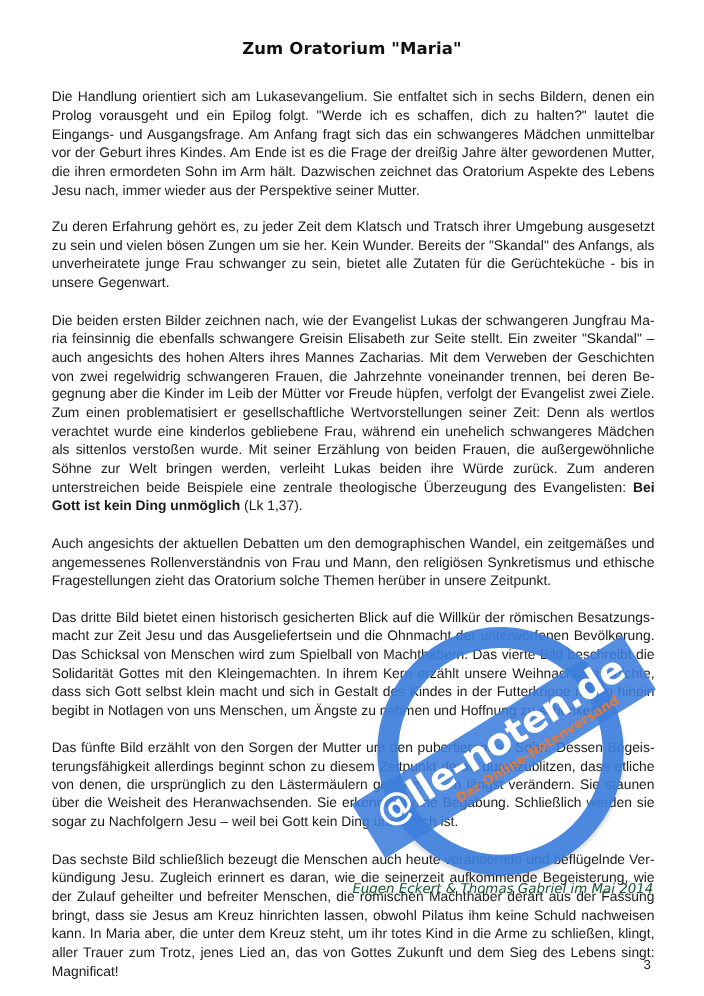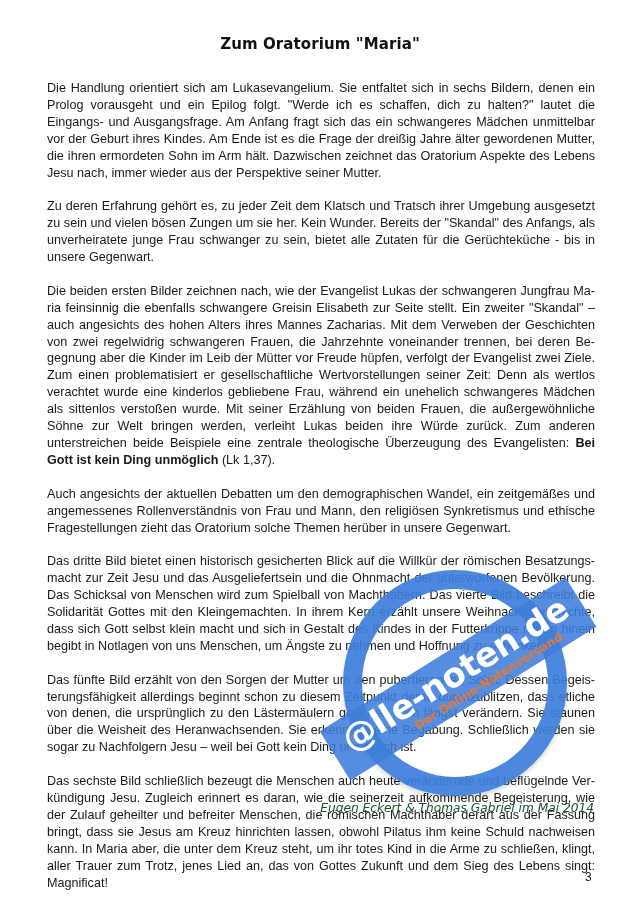--- a/index.html
+++ b/index.html
@@ -37,21 +37,21 @@
 </head>
 <body>
 
 <div class="page">
   <div class="title">Zum Oratorium "Maria"</div>
 
   <div class="body-text">
     <p>Die Handlung orientiert sich am Lukasevangelium. Sie entfaltet sich in sechs Bildern, denen ein Prolog vorausgeht und ein Epilog folgt. "Werde ich es schaffen, dich zu halten?" lautet die Eingangs- und Ausgangsfrage. Am Anfang fragt sich das ein schwangeres Mädchen unmittelbar vor der Geburt ihres Kindes. Am Ende ist es die Frage der dreißig Jahre älter gewordenen Mutter, die ihren ermordeten Sohn im Arm hält. Dazwischen zeichnet das Oratorium Aspekte des Lebens Jesu nach, immer wieder aus der Perspektive seiner Mutter.</p>
     <p>Zu deren Erfahrung gehört es, zu jeder Zeit dem Klatsch und Tratsch ihrer Umgebung ausgesetzt zu sein und vielen bösen Zungen um sie her. Kein Wunder. Bereits der "Skandal" des Anfangs, als unverheiratete junge Frau schwanger zu sein, bietet alle Zutaten für die Gerüchteküche - bis in unsere Gegenwart.</p>
     <p><span>Die beiden ersten Bilder zeichnen nach, wie der Evangelist Lukas der schwangeren Jungfrau Ma­ria feinsinnig die ebenfalls schwangere Greisin Elisabeth zur Seite stellt. Ein zweiter "Skandal" – auch angesichts des hohen Alters ihres Mannes Zacharias. Mit dem Verweben der Geschichten von zwei regelwidrig schwangeren Frauen, die Jahrzehnte voneinander trennen, bei deren Be­gegnung aber die Kinder im Leib der Mütter vor Freude hüpfen, verfolgt der Evangelist zwei Ziele. Zum einen problematisiert er gesellschaftliche Wertvorstellungen seiner Zeit: Denn als wertlos verachtet wurde eine kinderlos gebliebene Frau, während ein unehelich schwangeres Mädchen als sittenlos verstoßen wurde. Mit seiner Erzählung von beiden Frauen, die außerge­wöhnliche Söhne zur Welt bringen werden, verleiht Lukas beiden ihre Würde zurück. Zum an­deren unterstreichen beide Beispiele eine zentrale theologische Überzeugung des Evangelisten:</span> <b>Bei Gott ist kein Ding unmöglich</b><span> (Lk 1,37).</span></p>
-    <p>Auch angesichts der aktuellen Debatten um den demographischen Wandel, ein zeitgemäßes und angemessenes Rollenverständnis von Frau und Mann, den religiösen Synkretismus und ethische Fragestellungen zieht das Oratorium solche Themen herüber in unsere Gegenwart.</p>
+    <p>Auch angesichts der aktuellen Debatten um den demographischen Wandel, ein zeitgemäßes und angemessenes Rollenverständnis von Frau und Mann, den religiösen Synkretismus und ethische Fragestellungen zieht das Oratorium solche Themen herüber in unsere Zeitpunkt.</p>
     <p>Das dritte Bild bietet einen historisch gesicherten Blick auf die Willkür der römischen Besatzungs­macht zur Zeit Jesu und das Ausgeliefertsein und die Ohnmacht der unterworfenen Bevölkerung. Das Schicksal von Menschen wird zum Spielball von Machthabern. Das vierte Bild beschreibt die Solidarität Gottes mit den Kleingemachten. In ihrem Kern erzählt unsere Weihnachtsgeschichte, dass sich Gott selbst klein macht und sich in Gestalt des Kindes in der Futterkrippe mitten hinein begibt in Notlagen von uns Menschen, um Ängste zu nehmen und Hoffnung zu schenken.</p>
     <p>Das fünfte Bild erzählt von den Sorgen der Mutter um den pubertierenden Sohn. Dessen Begeis­terungsfähigkeit allerdings beginnt schon zu diesem Zeitpunkt derart durchzublitzen, dass etliche von denen, die ursprünglich zu den Lästermäulern gehörten, sich längst verändern. Sie staunen über die Weisheit des Heranwachsenden. Sie erkennen seine Begabung. Schließlich werden sie sogar zu Nachfolgern Jesu – weil bei Gott kein Ding unmöglich ist.</p>
     <p>Das sechste Bild schließlich bezeugt die Menschen auch heute verändernde und beflügelnde Ver­kündigung Jesu. Zugleich erinnert es daran, wie die seinerzeit aufkommende Begeisterung, wie der Zulauf geheilter und befreiter Menschen, die römischen Machthaber derart aus der Fassung bringt, dass sie Jesus am Kreuz hinrichten lassen, obwohl Pilatus ihm keine Schuld nachweisen kann. In Maria aber, die unter dem Kreuz steht, um ihr totes Kind in die Arme zu schließen, klingt, aller Trauer zum Trotz, jenes Lied an, das von Gottes Zukunft und dem Sieg des Lebens singt: Magnificat!</p>
   </div>
 
   <div class="signature">Eugen Eckert &amp; Thomas Gabriel im Mai 2014</div>
 
   <div class="footer-code">VS 6775</div>
   <div class="page-number">3</div>
 

